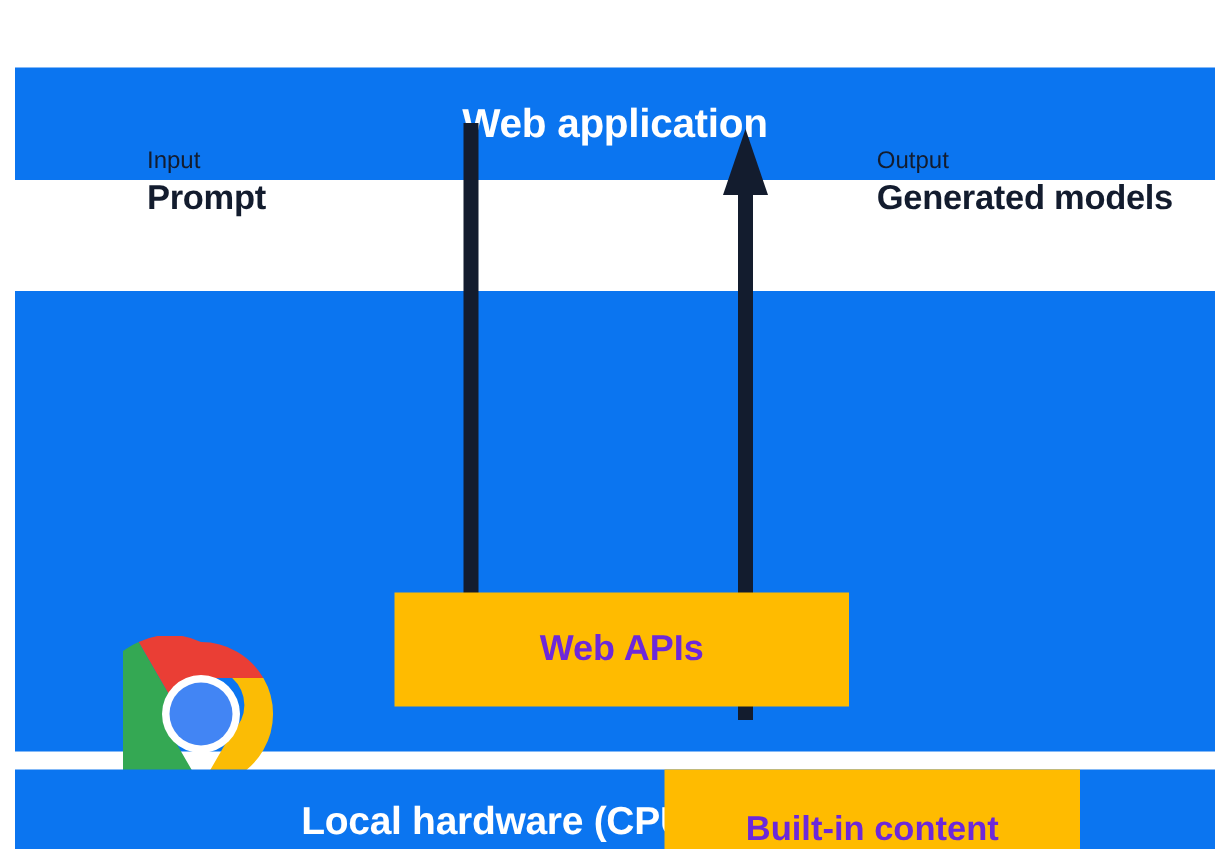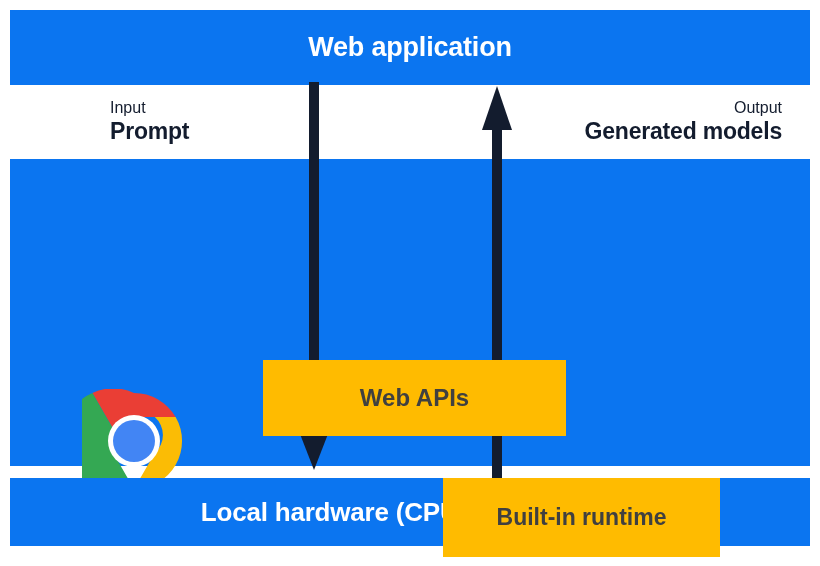--- a/index.html
+++ b/index.html
@@ -18,20 +18,21 @@
     overflow: hidden;
   }
 
   
   .band {
     position: absolute;
     background: #0B75F0;
     display: flex;
     align-items: center;
     justify-content: center;
+    margin-top: 35px;
   }
   .band-label {
     color: #ffffff;
     font-weight: bold;
     letter-spacing: -0.2px;
   }
 
   #band-web-application {
     left: 10px;
     top: 10px;
@@ -67,46 +68,46 @@
     font-weight: normal;
     display: block;
   }
   .annotation .value {
     font-size: 23px;
     font-weight: bold;
     display: block;
     letter-spacing: -0.2px;
   }
   #annotation-input {
-    left: 110px;
+    left: 98px;
     top: 99px;
     text-align: left;
   }
   #annotation-output {
     right: 38px;
     top: 99px;
-    text-align: right;
+    text-align: left;
   }
 
   
   .arrow {
     position: absolute;
   }
   #arrow-input  { left: 288px; top: 82px;  width: 52px;  height: 390px; }
   #arrow-output { left: 470px; top: 86px;  width: 54px;  height: 394px; }
 
   
   .yellow-box {
     position: absolute;
     background: #FFBB00;
     display: flex;
     align-items: center;
     justify-content: center;
     text-align: center;
-    color: #404040;
+    color: #6d28d9;
     font-weight: bold;
     line-height: 1.22;
     z-index: 3;
   }
   #box-web-apis {
     left: 253px;
     top: 201px;
     width: 303px;
     height: 76px;
     font-size: 24px;
@@ -172,21 +173,21 @@
       </svg>
       <span id="browser-label">Browser</span>
     </div>
 
     <div class="yellow-box" id="box-web-apis">
       <span>Web APIs</span>
     </div>
 
     <div class="yellow-box" id="box-builtin-models">
       <span>
-        <span>Built-in runtime</span><br>
+        <span>Built-in content</span><br>
       </span>
     </div>
 
   </div>
 
   <div class="band" id="band-local-hardware">
     <span class="band-label">Local hardware (CPU / GPU / NPU)</span>
   </div>
 
   <svg class="arrow" id="arrow-input" viewBox="0 0 52 390">

